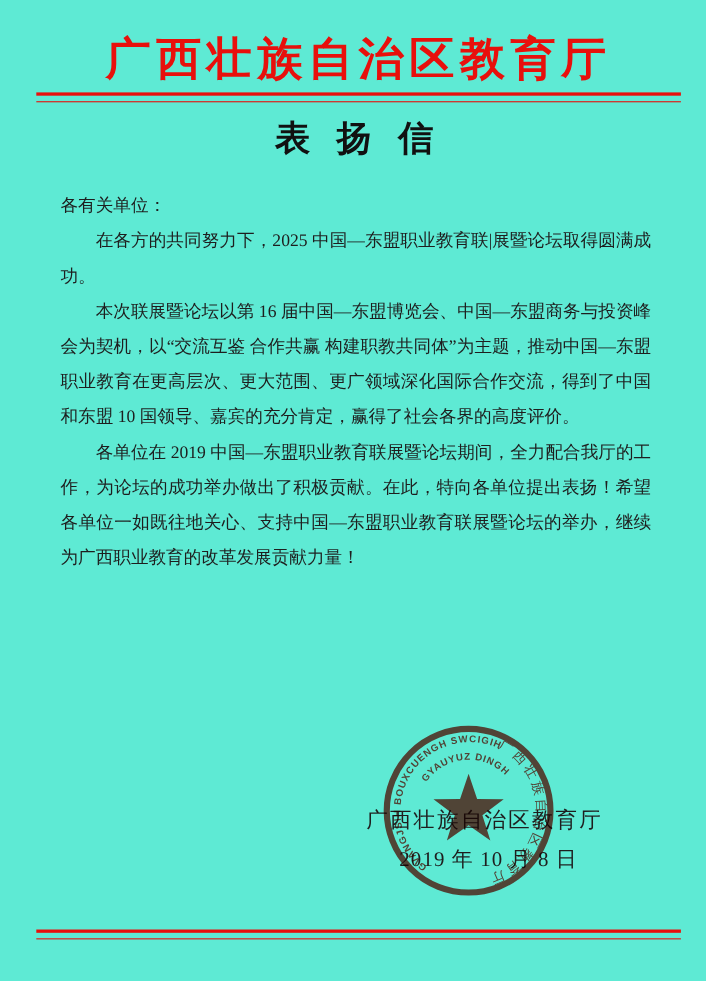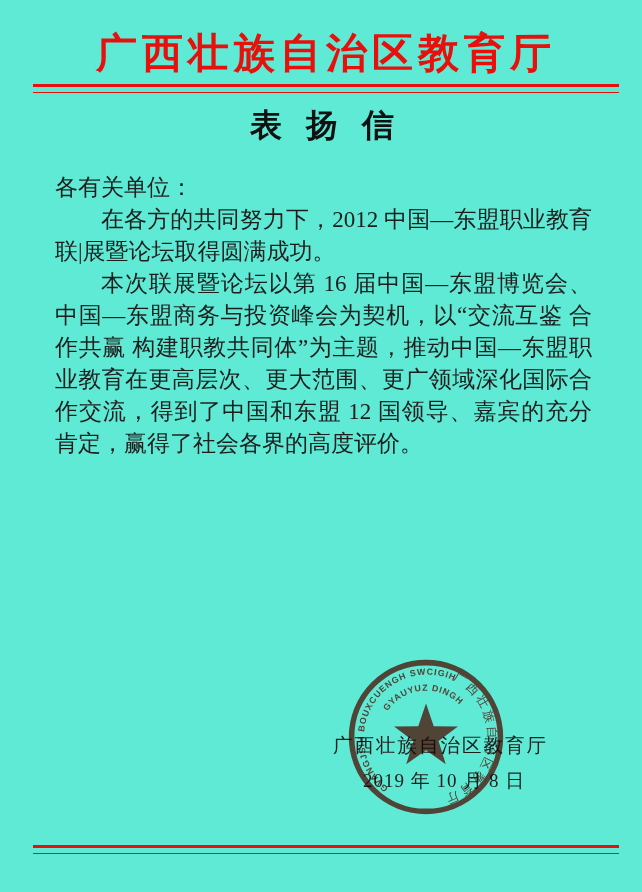--- a/index.html
+++ b/index.html
@@ -28,21 +28,21 @@
   .rule.bottom{top:845px;}
   .letter-title{
     position:absolute;top:104px;left:0;right:0;
     text-align:center;
     font-size:32px;font-weight:bold;
     letter-spacing:8px;
     color:#111111;
   }
   .body-text{
     position:absolute;top:172px;left:55px;width:537px;
-    font-size:23px;line-height:32px;
+    font-size:16px;line-height:32px;
     color:var(--ink,#1e1e1e);
     text-align:justify;
   }
   .body-text p{margin:0;}
   .salutation{text-indent:0;}
   .para{text-indent:2em;}
   .attachment{text-indent:2em;margin-top:32px !important;}
   .sig-org{
     position:absolute;top:732px;left:333px;
     font-size:19.5px;letter-spacing:2px;
@@ -71,22 +71,23 @@
 
   <div class="agency">广西壮族自治区教育厅</div>
 
   <div class="rule top"></div>
 
   <div class="letter-title">表 扬 信</div>
 
   <div class="body-text">
     <p class="salutation">各有关单位：</p>
     <div>
-        <p class="para">在各方的共同努力下，2012 中国—东盟职业教育联|展暨论坛取得圆满成功。</p>
-        <p class="para">本次联展暨论坛以第 16 届中国—东盟博览会、中国—东盟商务与投资峰会为契机，以“交流互鉴 合作共赢 构建职教共同体”为主题，推动中国—东盟职业教育在更高层次、更大范围、更广领域深化国际合作交流，得到了中国和东盟 12 国领导、嘉宾的充分肯定，赢得了社会各界的高度评价。</p>
+        <p class="para">在各方的共同努力下，2025 中国—东盟职业教育联|展暨论坛取得圆满成功。</p>
+        <p class="para">本次联展暨论坛以第 16 届中国—东盟博览会、中国—东盟商务与投资峰会为契机，以“交流互鉴 合作共赢 构建职教共同体”为主题，推动中国—东盟职业教育在更高层次、更大范围、更广领域深化国际合作交流，得到了中国和东盟 10 国领导、嘉宾的充分肯定，赢得了社会各界的高度评价。</p>
+        <p class="para">各单位在 2019 中国—东盟职业教育联展暨论坛期间，全力配合我厅的工作，为论坛的成功举办做出了积极贡献。在此，特向各单位提出表扬！希望各单位一如既往地关心、支持中国—东盟职业教育联展暨论坛的举办，继续为广西职业教育的改革发展贡献力量！</p>
       </div>
   </div>
 
   <div class="sig-org">广西壮族自治区教育厅</div>
   <div class="sig-date">2019 年 10 月 8 日</div>
 
   <svg class="seal" viewBox="0 0 200 200" aria-hidden="true">
     <defs>
       <path id="sealArcOuter" d="M 54.7 164.7 A 79 79 0 0 1 145.3 35.3 A 79 79 0 0 1 54.7 164.7" fill="none"></path>
       <path id="sealArcInner" d="M 42 100 A 58 58 0 0 1 158 100" fill="none"></path>

